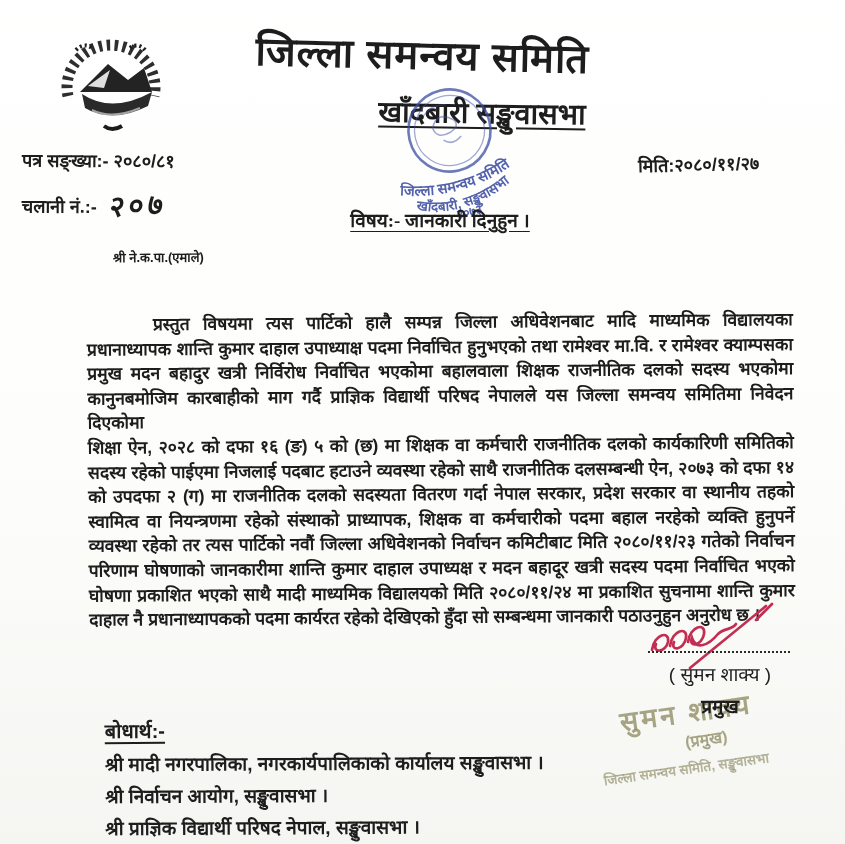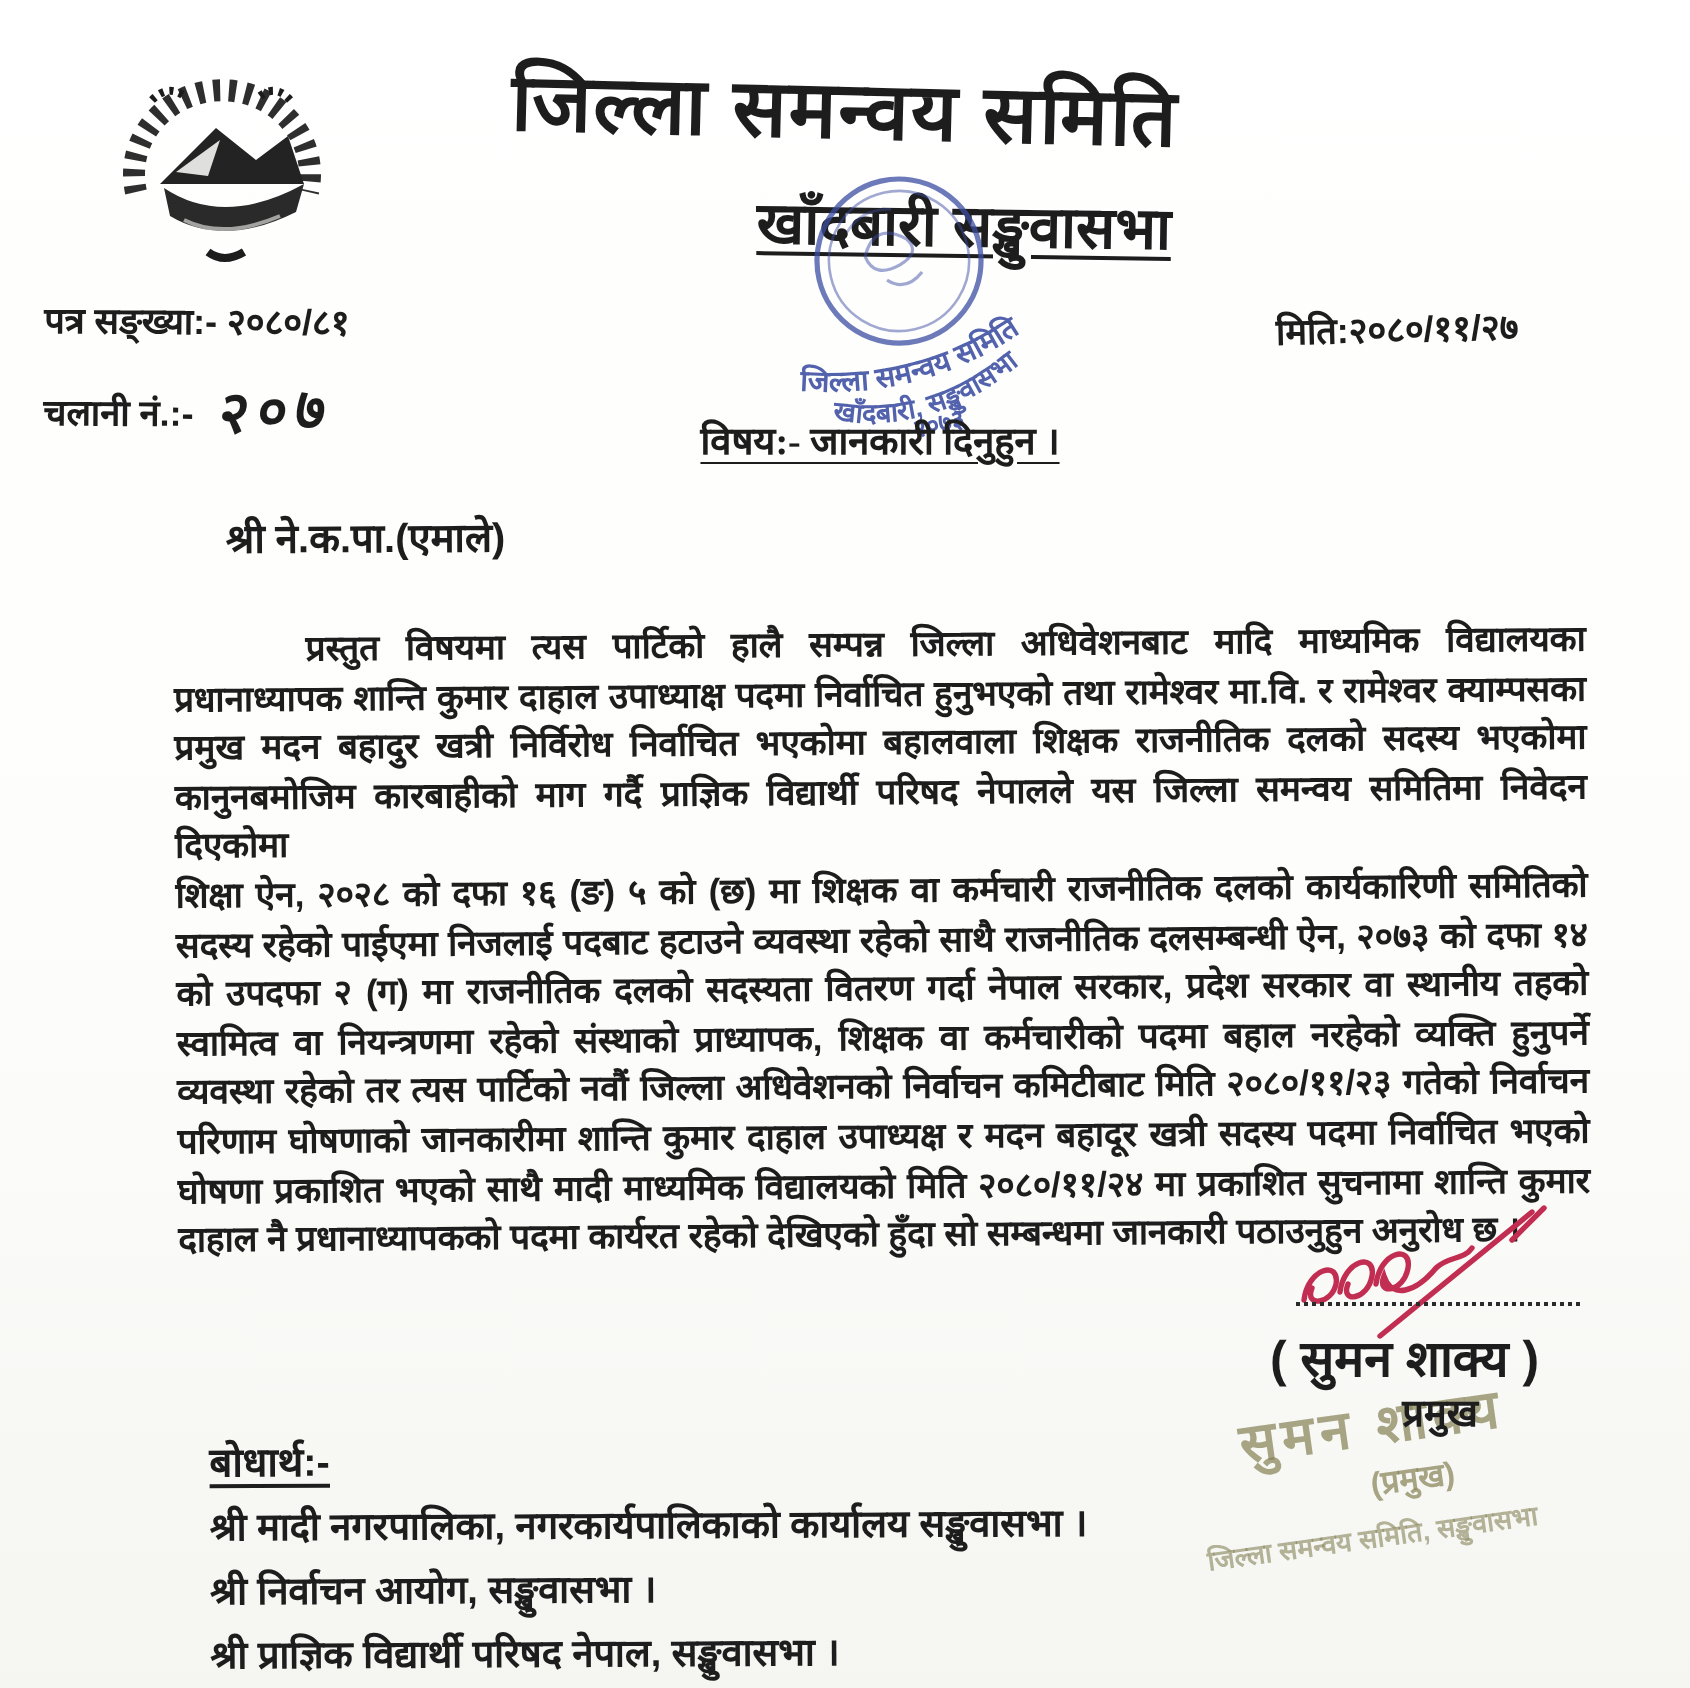--- a/index.html
+++ b/index.html
@@ -32,33 +32,33 @@
   .meta-row2{margin-top:10px;}
   .dispatch-no{
     display:inline-block;font-size:29px;font-weight:700;letter-spacing:4px;
     transform:rotate(-3deg) skewX(-8deg);margin-left:8px;position:relative;top:2px;
   }
   .date-line{left:638px;top:152px;font-size:18px;font-weight:700;white-space:nowrap;transform:rotate(-1.3deg);}
   
   .subject{left:0;top:207px;width:880px;text-align:center;font-size:19px;font-weight:700;}
   .subject span{text-decoration:underline;text-underline-offset:4px;font-family:Liberation Serif, serif;}
   
-  .addressee{left:113px;top:256px;font-size:20px;font-weight:700;line-height:28px;transform:rotate(-0.3deg);text-align:center;}
+  .addressee{left:113px;top:244px;font-size:13px;font-weight:700;line-height:28px;transform:rotate(-0.3deg);text-align:center;}
   
   .body-text{
     left:88px;top:310px;width:706px;
     font-size:17.5px;font-weight:700;line-height:24.6px;
     text-align:justify;transform:rotate(-0.45deg);
   }
   .body-text p{margin:0;}
   .body-text p.p1{text-indent:66px;}
   
   .sig-scribble{left:638px;top:602px;width:165px;height:70px;}
   .sig-dots{left:648px;top:651px;width:142px;height:0;border-top:2px dotted #2b2b2b;}
-  .sig-name{left:635px;top:661px;width:170px;font-size:25px;font-weight:700;}
+  .sig-name{left:635px;top:661px;width:170px;text-align:center;font-size:19px;font-weight:400;}
   .sig-role{left:635px;top:693px;width:170px;text-align:center;font-size:19px;font-weight:700;z-index:3;}
   .ghost-stamp{
     left:598px;top:688px;width:255px;
     transform:rotate(-8deg);
     color:rgba(134,132,88,.72);
     z-index:2;
   }
   .ghost-name{font-size:27px;font-weight:700;letter-spacing:3px;margin-left:24px;}
   .ghost-role{font-size:16px;font-weight:700;margin:0 0 0 86px;}
   .ghost-office{font-size:13.5px;font-weight:700;margin-top:7px;white-space:nowrap;color:rgba(134,132,88,.6);}

